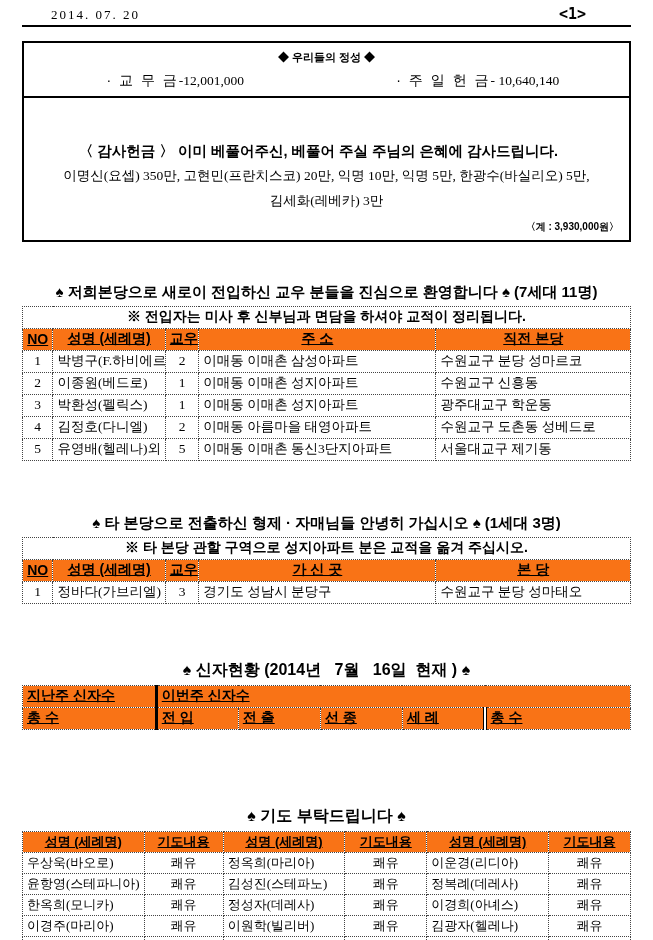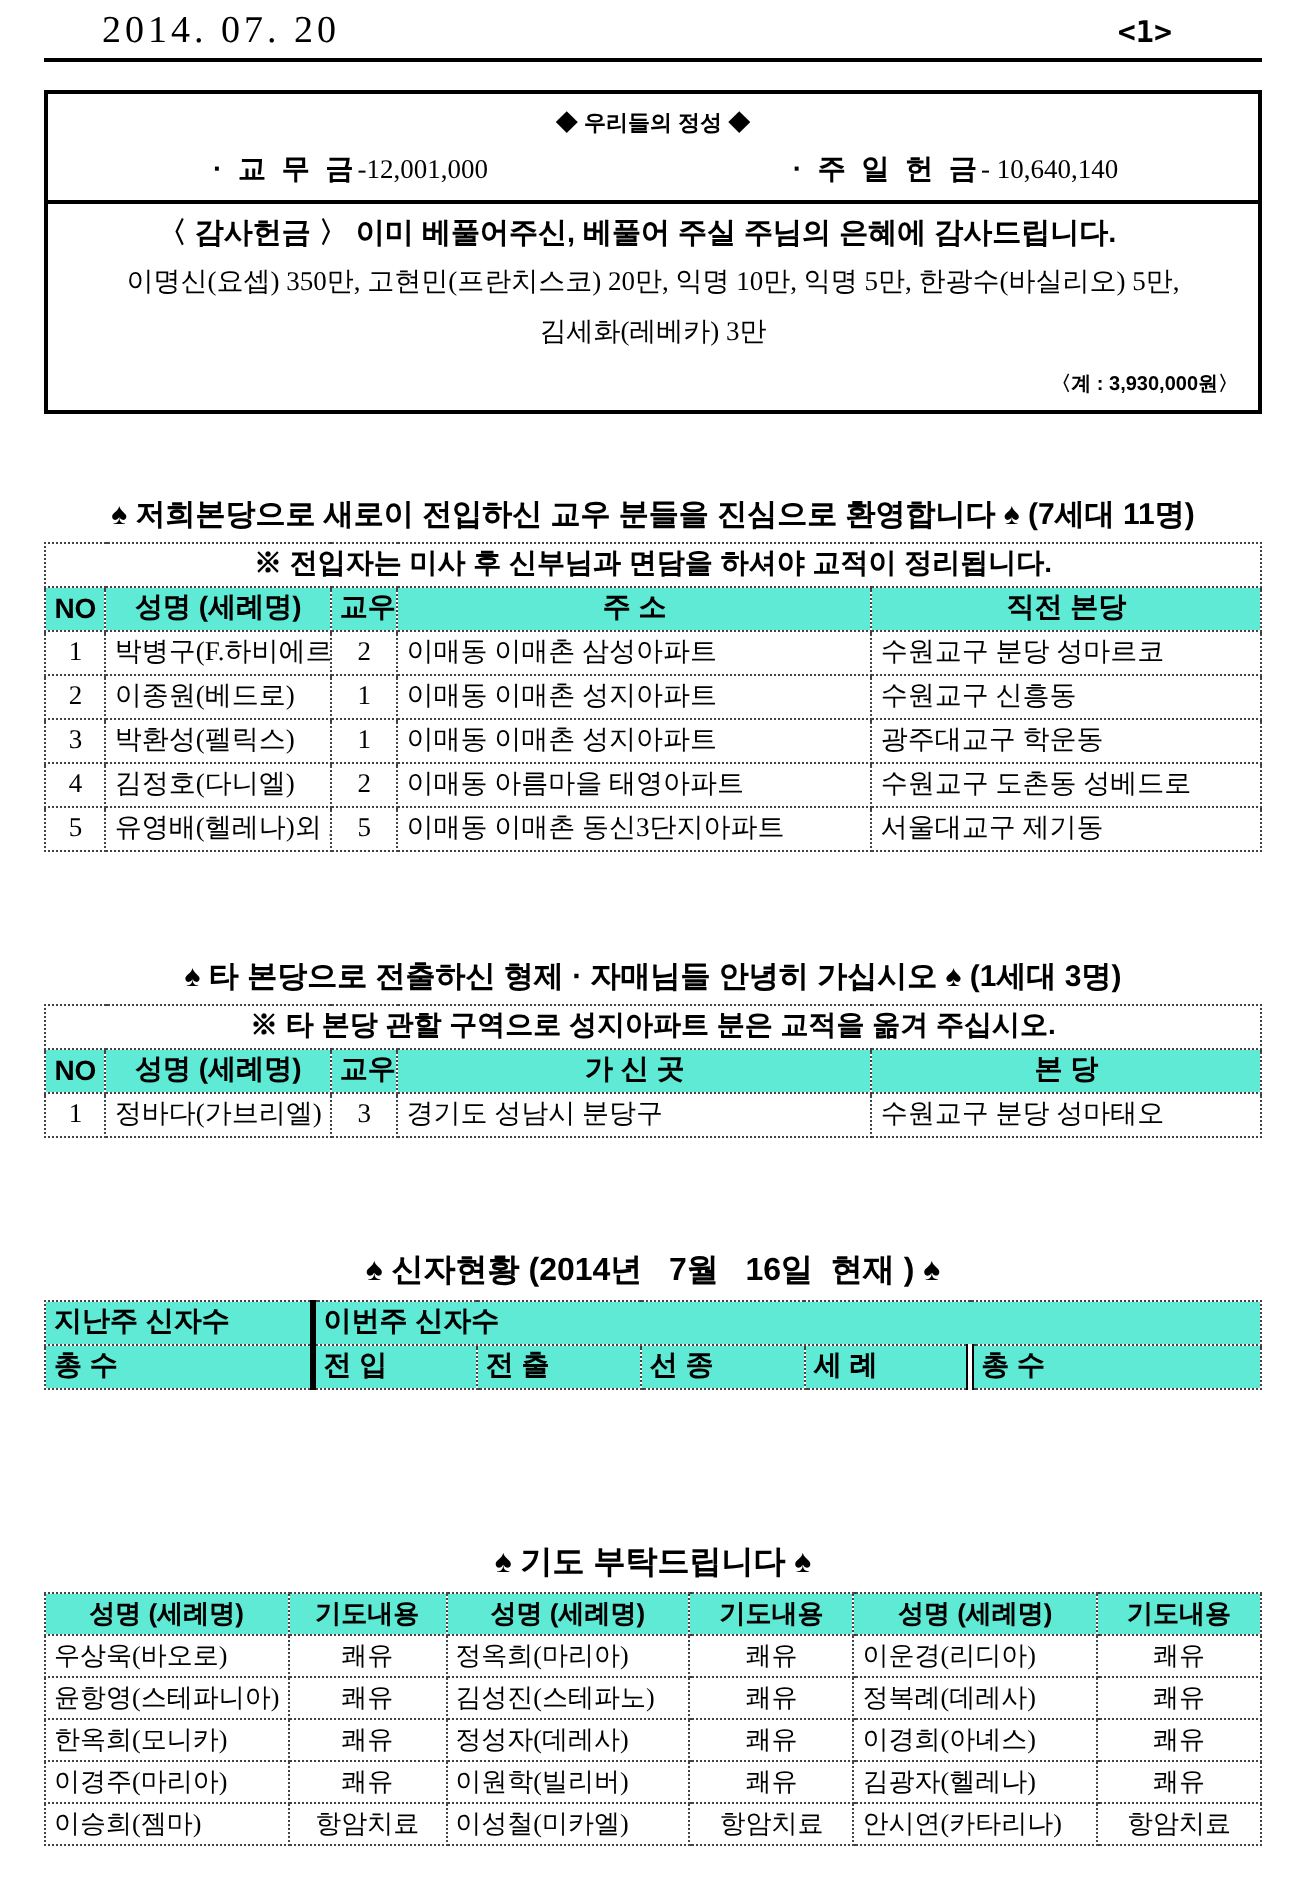--- a/index.html
+++ b/index.html
@@ -2,45 +2,45 @@
 <html lang="ko"><head>
 <meta charset="utf-8">
 <style>
   html,body{margin:0;padding:0;background:#fff;color:#000;}
   body{width:653px;height:940px;font-family:"Liberation Serif",serif;overflow:hidden;}
   .page{padding:0 22px;box-sizing:border-box;width:653px;}
 
   
   .masthead{display:flex;align-items:baseline;padding:5px 3px 2px 3px;border-bottom:2px solid #000;}
   .masthead-title{margin-left:208px;font-family:"Liberation Sans",sans-serif;font-weight:bold;font-size:21px;letter-spacing:7px;}
-  .masthead-date{margin-left:26px;font-size:19px;letter-spacing:2px;}
+  .masthead-date{margin-left:26px;font-size:13px;letter-spacing:2px;}
   .masthead-page{margin-left:auto;margin-right:42px;font-family:"DejaVu Sans Mono",monospace;font-size:15px;font-weight:bold;}
 
   
   .offer-box{margin-top:14px;border:2px solid #000;}
   .offer-title{text-align:center;font-family:"Liberation Sans",sans-serif;font-weight:bold;font-size:11px;padding:7px 0 3px 0;}
   .offer-money{display:flex;padding:4px 0 6px 0;border-bottom:2px solid #000;}
   .offer-money .item{width:50%;text-align:center;font-size:14px;}
-  .offer-money .lbl{font-family:"Liberation Sans",sans-serif;font-weight:bold;letter-spacing:2px;}
+  .offer-money .lbl{font-family:"Liberation Sans",sans-serif;font-weight:normal;letter-spacing:2px;}
   .offer-money .amt{font-size:13.5px;}
-  .gamsa-line{text-align:center;font-family:"Liberation Sans",sans-serif;font-weight:bold;font-size:14.5px;padding:5px 16px 2px 0;}
+  .gamsa-line{text-align:center;font-family:"Liberation Sans",sans-serif;font-weight:bold;font-size:14.5px;padding:5px 16px 2px 0;margin-top:39px;}
   .donor-line{font-size:13.5px;padding:3px 8px 2px 8px;line-height:1.5;text-align:center;}
   .offer-total{text-align:right;font-family:"Liberation Sans",sans-serif;font-weight:bold;font-size:10px;padding:6px 10px 6px 0;}
 
   
   .section-title{text-align:center;font-family:"Liberation Sans",sans-serif;font-weight:bold;font-size:15px;white-space:pre;}
   .st-a{margin-top:41px;}
   .st-b{margin-top:53px;}
   .st-c{margin-top:56px;font-size:16px;}
   .st-d{margin-top:76px;font-size:16px;}
 
   
   table{border-collapse:collapse;width:100%;table-layout:fixed;margin-top:4px;}
   td{border:1px dotted #444;font-size:13.5px;padding:1px 4px;height:19px;overflow:hidden;white-space:nowrap;}
-  .hdr td{background:#5eead4;text-align:center;font-family:"Liberation Sans",sans-serif;font-weight:bold;font-size:14px;}
+  .hdr td{background:#f97316;text-align:center;font-family:"Liberation Sans",sans-serif;font-weight:bold;font-size:14px;text-decoration:underline;}
   .sub td{text-align:center;font-family:"Liberation Sans",sans-serif;font-weight:bold;font-size:14px;}
   td.c{text-align:center;}
   td.l{text-align:left;}
 
   
   .status-tbl td{text-align:left;}
   .status-tbl .thick{border-left:3px solid #000;}
   .status-tbl .dbl{border-left:4px double #000;}
   .status-tbl .bold{font-weight:bold;}
 

